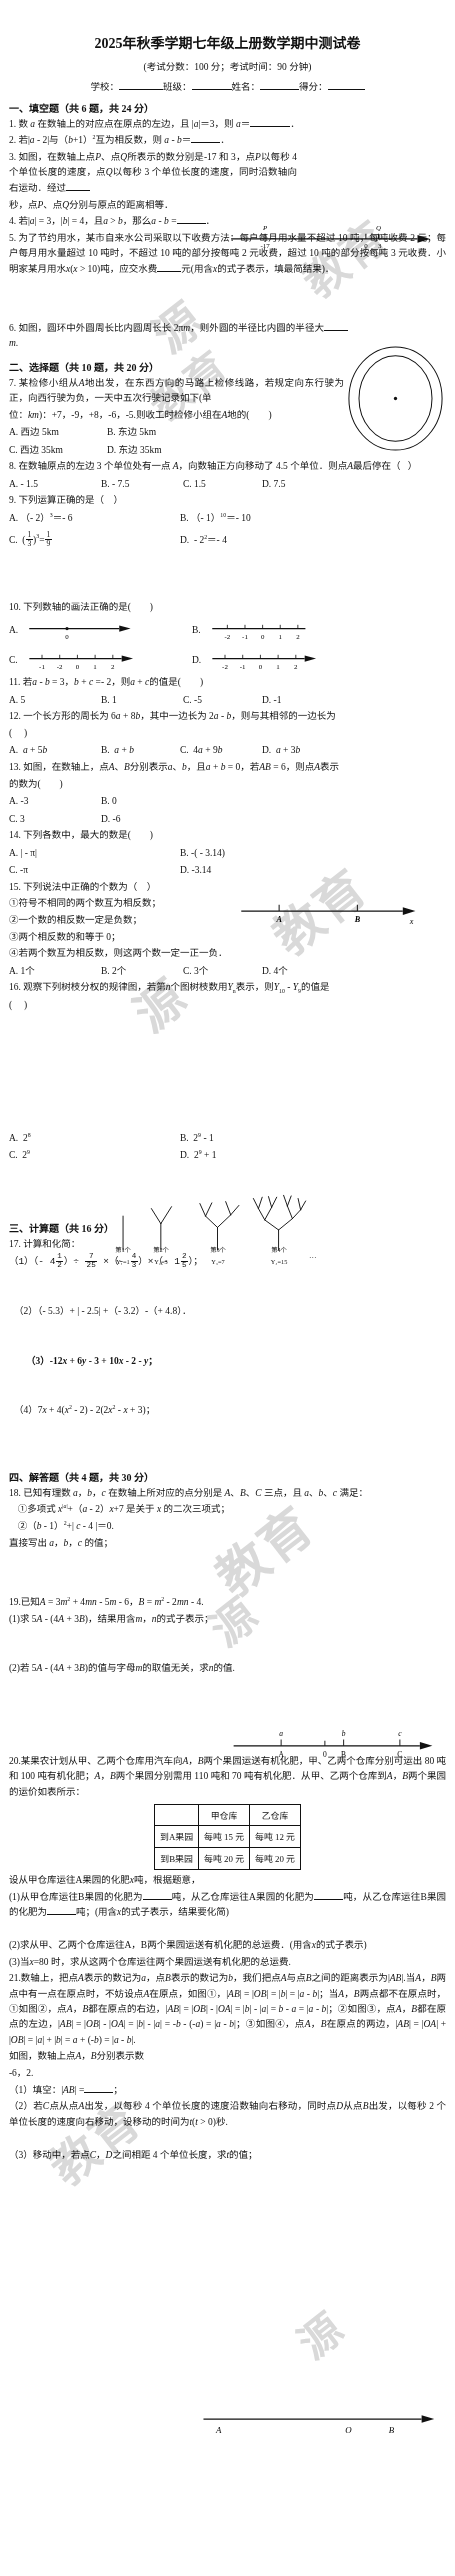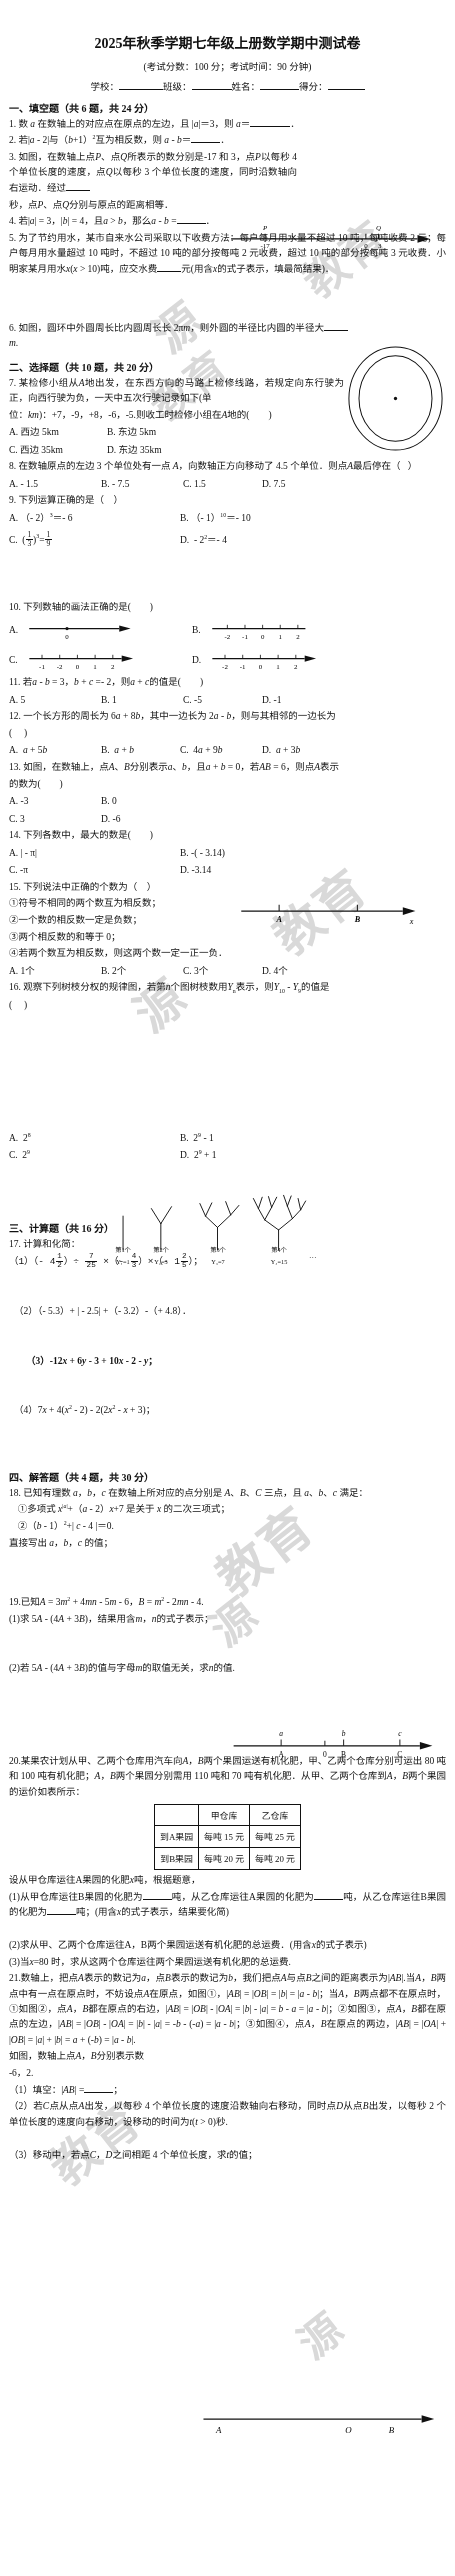--- a/index.html
+++ b/index.html
@@ -516,21 +516,21 @@
   <table class="prices">
     <tbody>
           <tr>
       <td></td>
       <td>甲仓库</td>
       <td>乙仓库</td>
     </tr>
     <tr>
       <td>到A果园</td>
       <td>每吨 15 元</td>
-      <td>每吨 25 元</td>
+      <td>每吨 12 元</td>
     </tr>
     <tr>
       <td>到B果园</td>
       <td>每吨 20 元</td>
       <td>每吨 20 元</td>
     </tr>
   </tbody>
       </table>
 
   <div class="q" style="margin-top:3.2px;">

